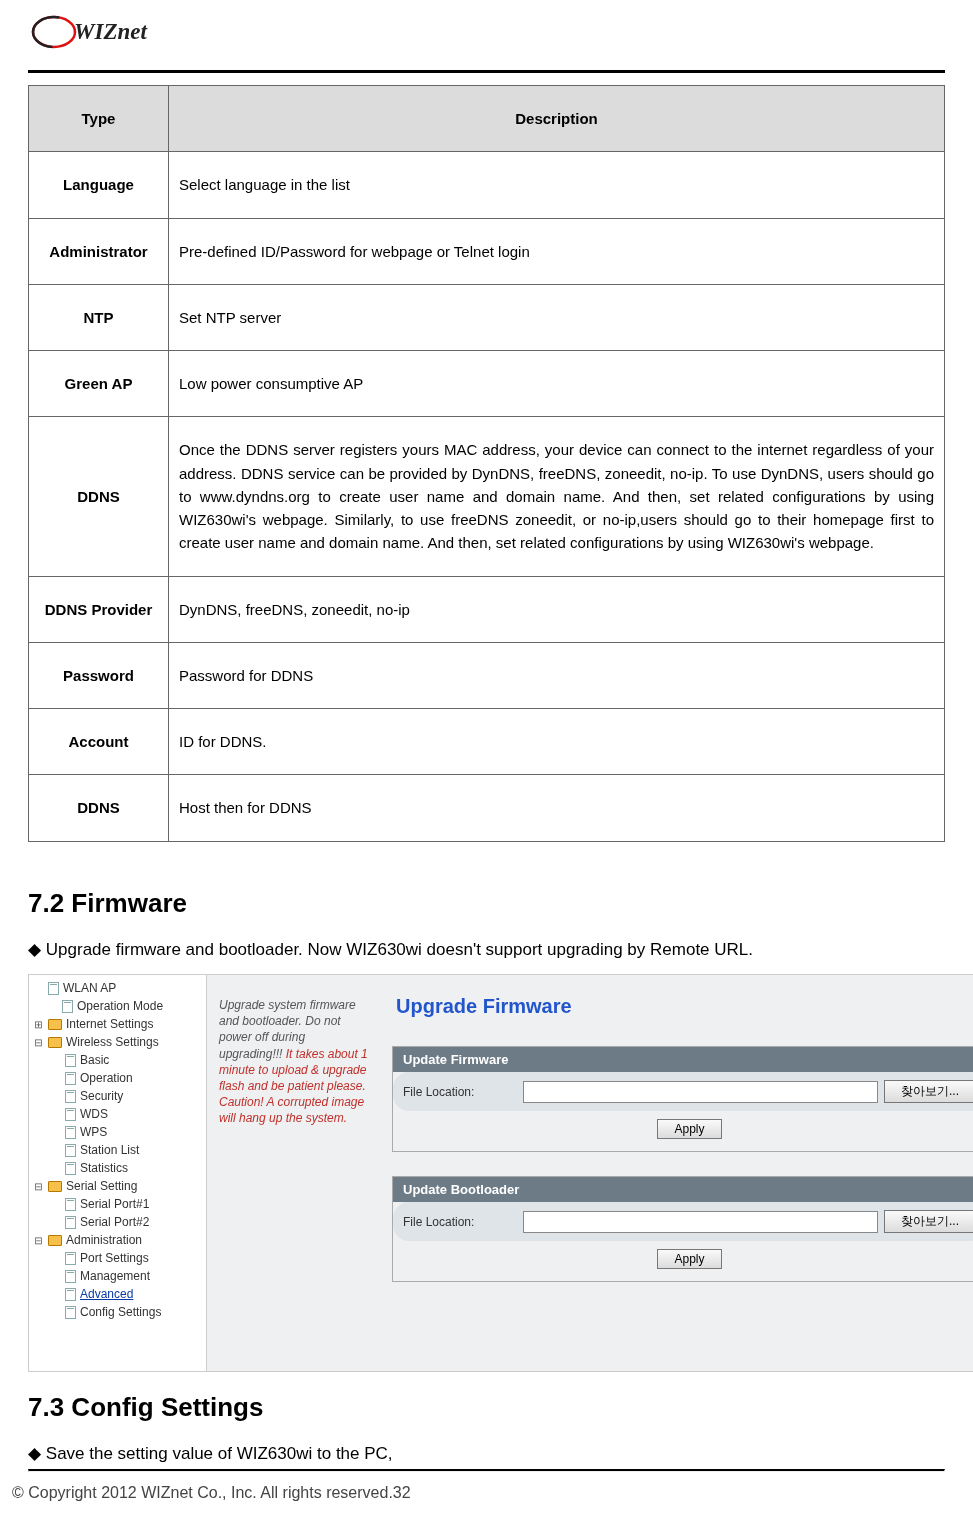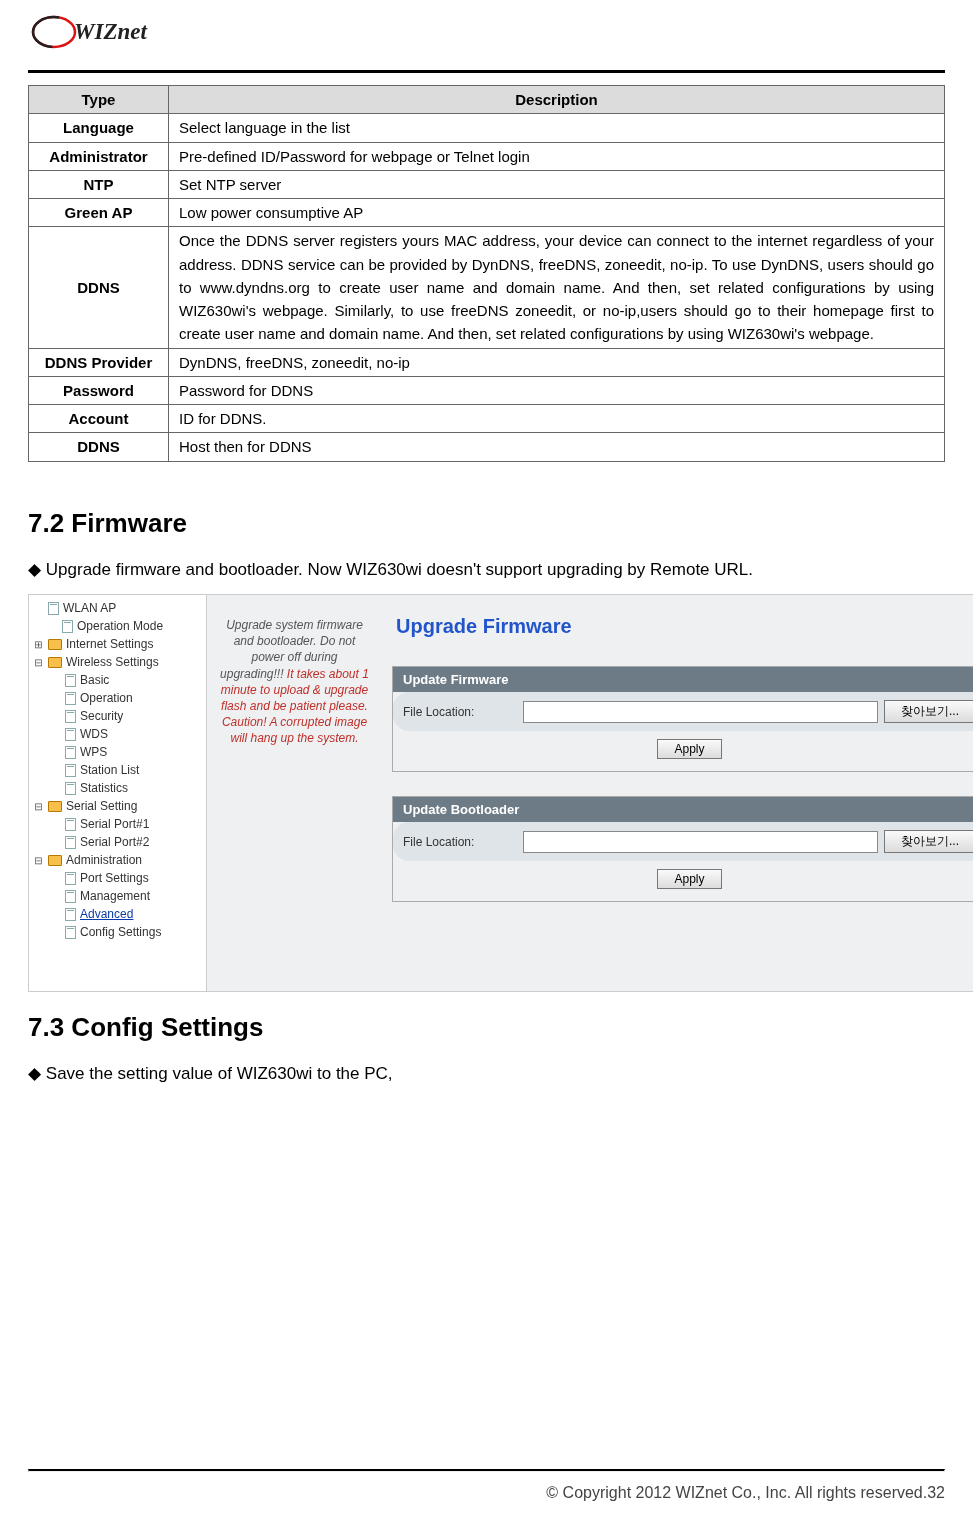--- a/index.html
+++ b/index.html
@@ -14,21 +14,21 @@
     .logo-wrap { margin-bottom: 8px; }
     .logo-svg { width: 150px; height: 48px; }
     .hdr-rule { border: none; border-top: 3px solid #000; margin: 0 0 12px 0; }
     table.spec {
       width: 100%;
       border-collapse: collapse;
       margin-bottom: 46px;
     }
     table.spec th, table.spec td {
       border: 1px solid #666;
-      padding: 2px 10px;
+      padding: 21px 10px;
       font-size: 15px;
       vertical-align: middle;
       line-height: 1.55;
     }
     table.spec thead th {
       background: #dcdcdc;
       font-weight: bold;
       text-align: center;
     }
     table.spec tbody th {
@@ -79,41 +79,40 @@
     .ind2 { padding-left: 28px; }
     .sel  { color:#0a3aa8; text-decoration: underline; }
 
     .hint-col {
       width: 175px;
       padding: 22px 12px;
       color: #555;
       font-style: italic;
       font-size: 12px;
       line-height: 1.35;
-      text-align: center;
     }
     .hint-col .warn { color:#c0302a; }
 
     .content-col { flex:1; padding: 14px 10px 10px 10px; position:relative; }
     .content-title {
       color:#2255cc; font-weight:bold; font-size:20px; font-style:normal; margin: 6px 0 28px 4px; font-family: Verdana, sans-serif;
     }
     .form-box { border:1px solid #aaa; margin-bottom:24px; background:#eef0f2;}
     .form-hdr { background:#6d7b86; color:#fff; font-weight:bold; padding:5px 10px; font-size:13px;}
     .form-row { display:flex; align-items:center; padding:8px 10px; background:#dfe4e9;border-radius:16px;}
     .form-row label { width:120px; color:#333;}
     .form-row input.file-path { flex:1; height:22px; border:1px solid #888; background:#fff; margin-right:6px; padding:0 4px; font-size:12px;}
     .browse-btn, .apply-btn {
       border:1px solid #777; background:linear-gradient(#fafafa,#dcdcdc);
       padding:2px 16px; font-size:12px; font-family:inherit; cursor:pointer;
     }
     .apply-row { display:flex; justify-content:center; padding:8px 0 12px 0;}
 
     .footer-rule { position:absolute; left:28px; right:28px; bottom:52px; border-top:2px solid #000;}
-    .footer { position:absolute; left:44px; right:28px; bottom:22px; display:flex; justify-content:flex-end; font-size:16px; color:#444;}
+    .footer { position:absolute; left:12px; right:28px; bottom:22px; display:flex; justify-content:flex-start; font-size:16px; color:#444;}
   </style>
 </head>
 <body>
 
 <div class="logo-wrap">
   <svg class="logo-svg" viewBox="0 0 300 96">
     <ellipse cx="52" cy="44" rx="42" ry="30" fill="none" stroke="#d11" stroke-width="5"></ellipse>
     <ellipse cx="52" cy="44" rx="42" ry="30" fill="none" stroke="#222" stroke-width="5" stroke-dasharray="120 200" stroke-dashoffset="-60"></ellipse>
     <text x="92" y="58" font-family="Georgia,serif" font-style="italic" font-weight="bold" font-size="46" fill="#222">WIZnet</text>
   </svg>

